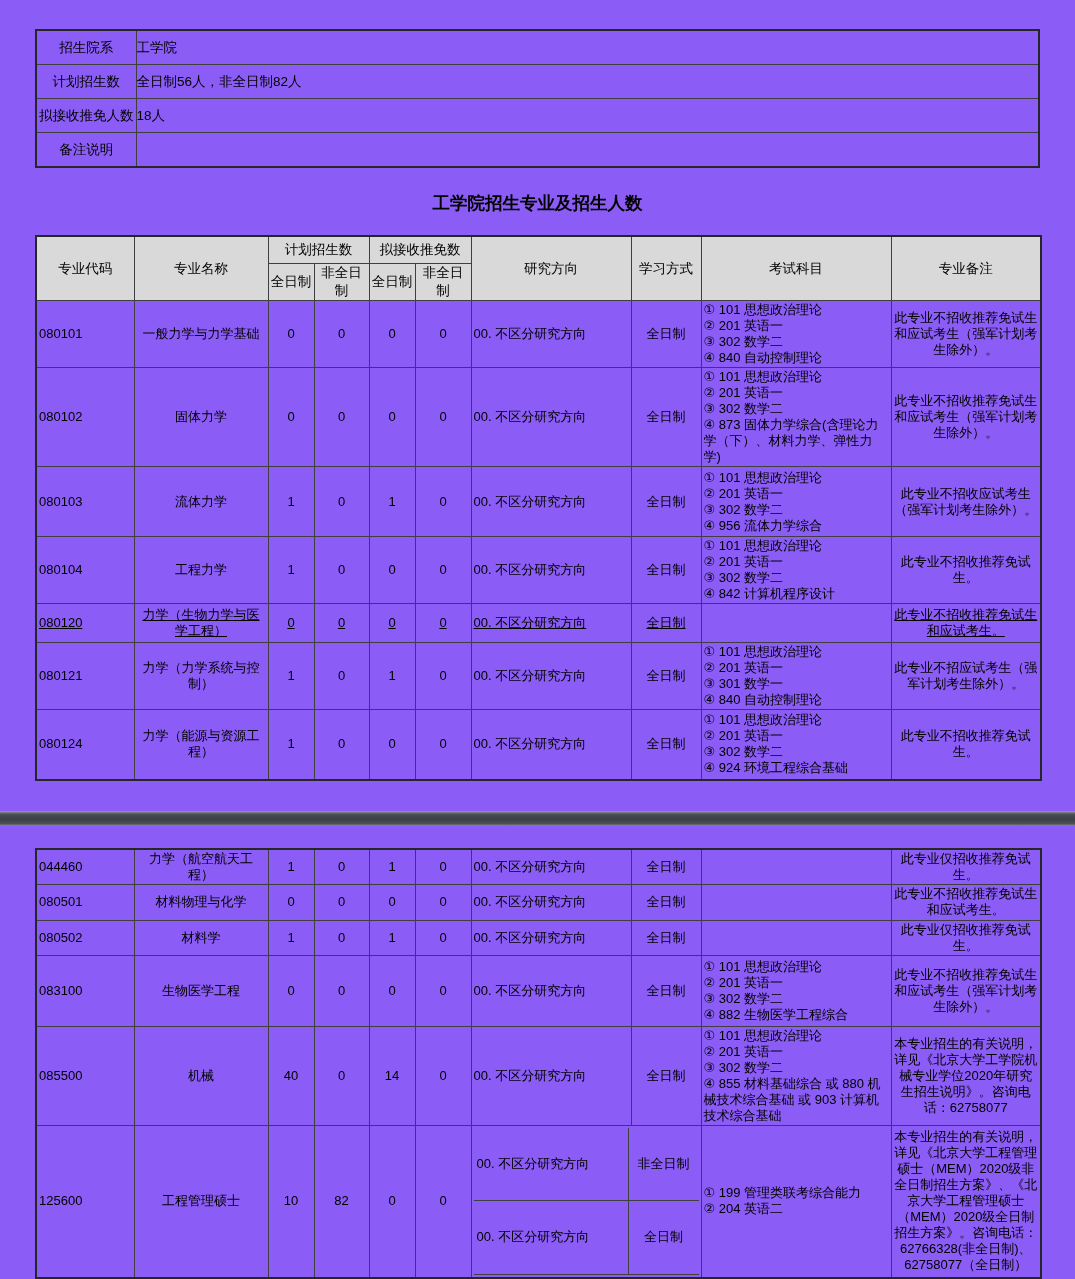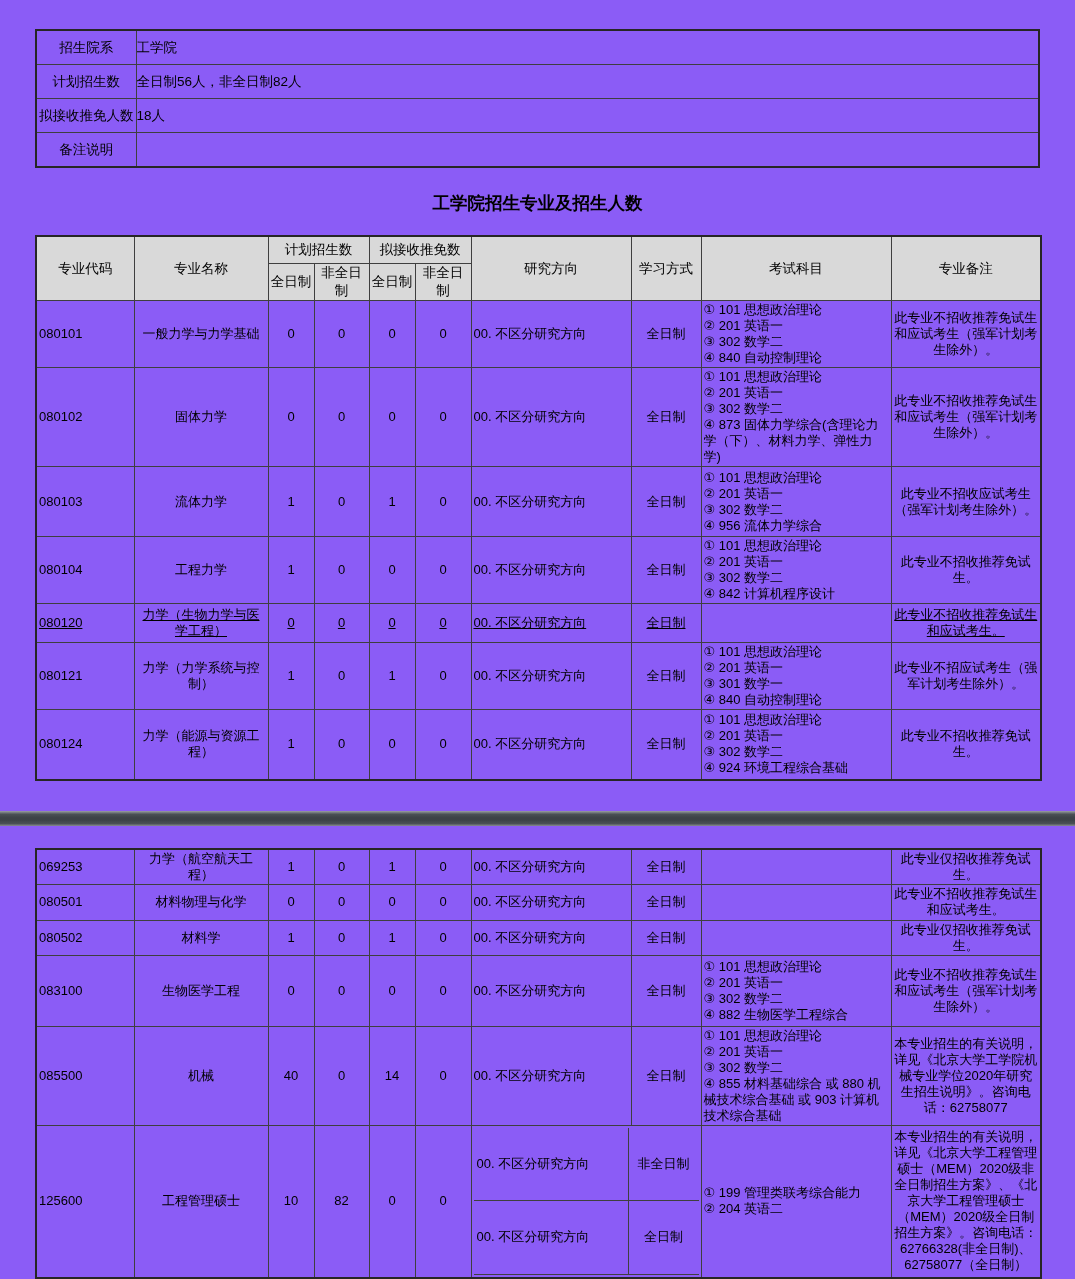--- a/index.html
+++ b/index.html
@@ -258,21 +258,21 @@
         <col style="width:55px">
       <col style="width:46px">
         <col style="width:56px">
         <col style="width:160px">
         <col style="width:70px">
       <col style="width:190px">
         <col style="width:150px">
     </colgroup>
     <tbody id="main-body-2">
         <tr style="height: 31px;">
-          <td class="c-code">069253</td>
+          <td class="c-code">044460</td>
           <td class="c-name">力学（航空航天工程）</td>
           <td class="c-num">1</td>
           <td class="c-num">0</td>
           <td class="c-num">1</td>
           <td class="c-num">0</td>
           <td class="c-dir">00. 不区分研究方向</td>
           <td class="c-mode">全日制</td>
           <td class="c-subj"></td>
           <td class="c-rem">此专业仅招收推荐免试生。</td>
         </tr>

